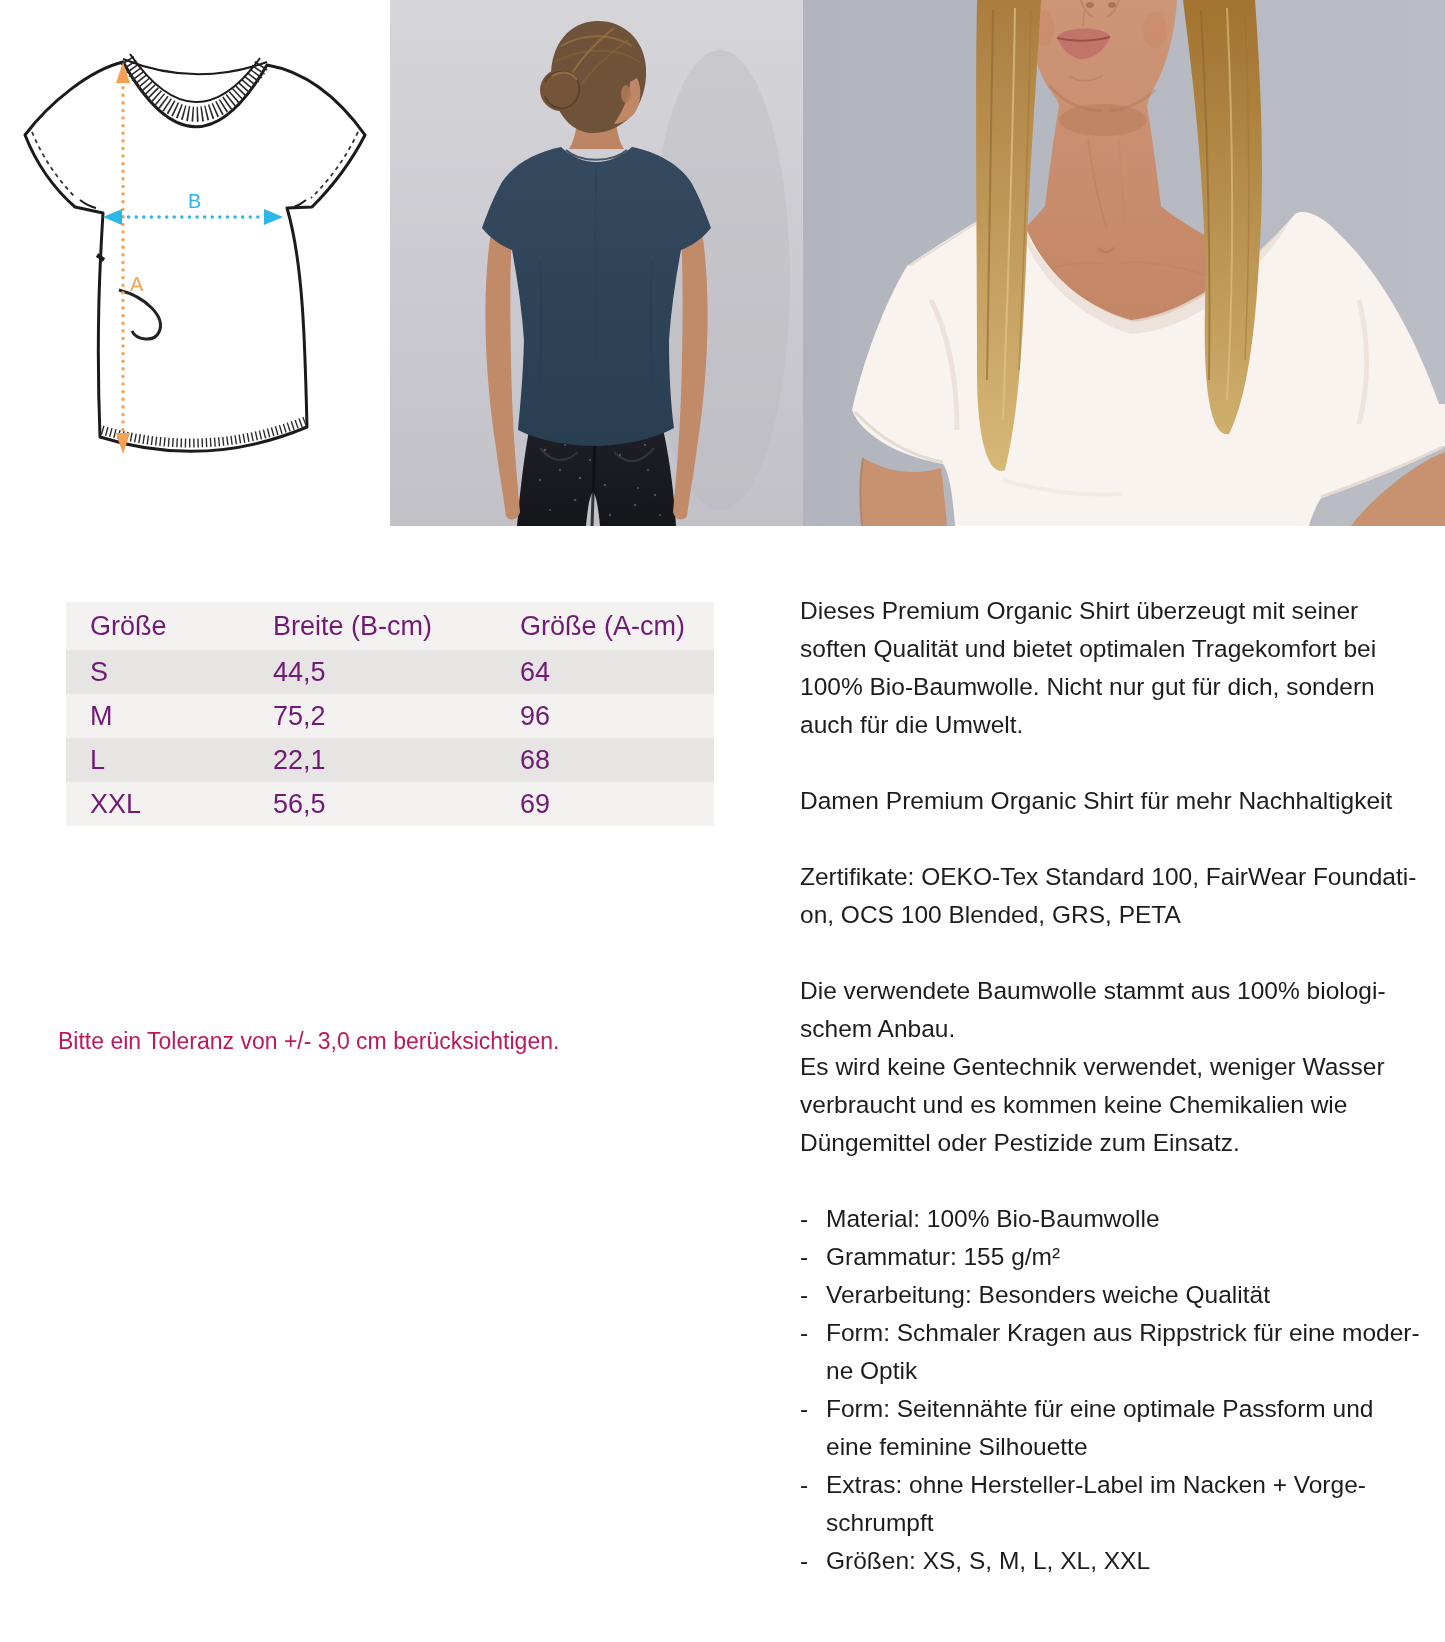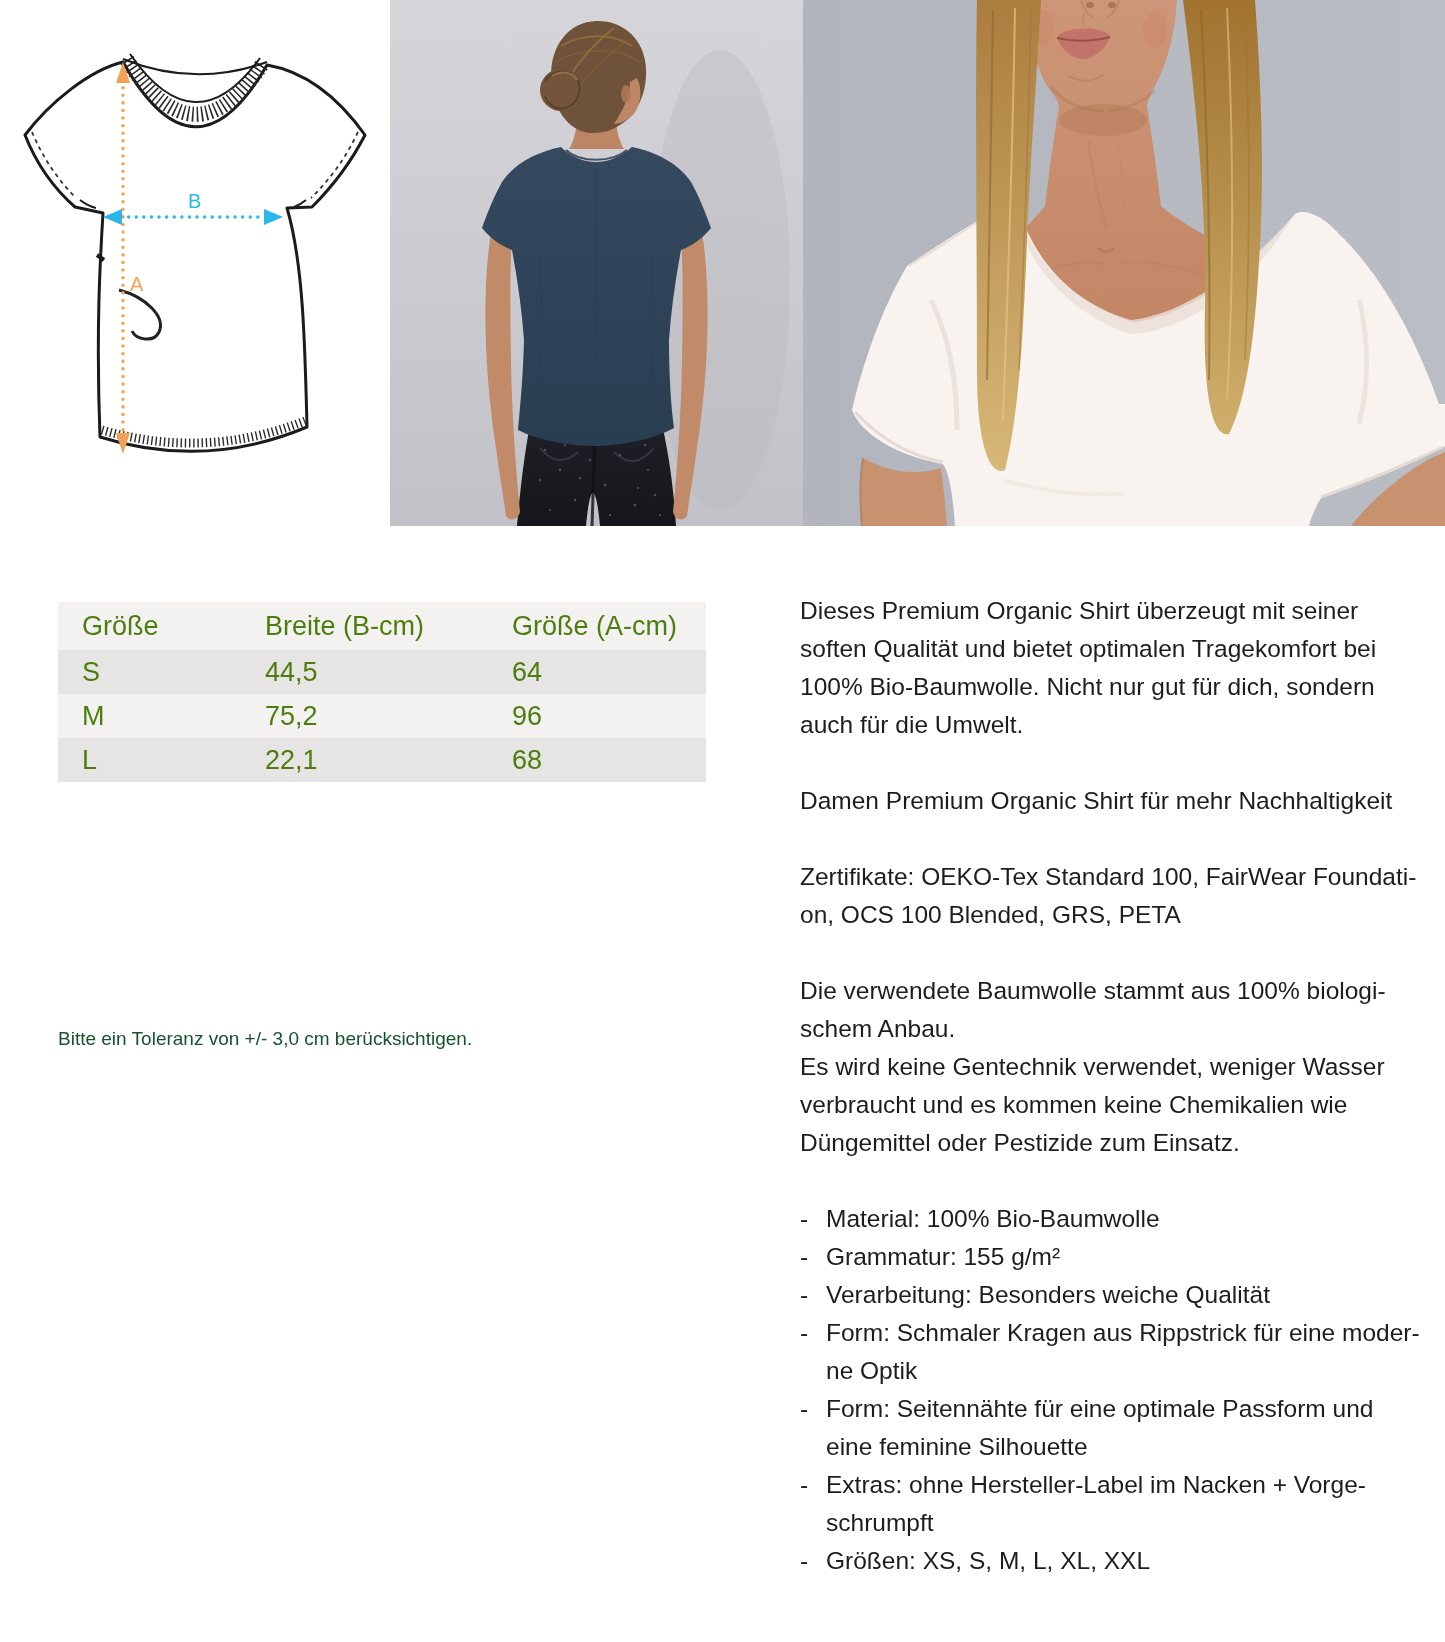--- a/index.html
+++ b/index.html
@@ -4,37 +4,37 @@
 <style>
   html,body{margin:0;padding:0;}
   body{
     width:1445px;height:1642px;position:relative;background:#ffffff;
     font-family:"Liberation Sans", sans-serif;overflow:hidden;
   }
   .abs{position:absolute;}
 
   
   #size-table{
-    position:absolute;left:58px;top:602px;width:648px;
+    position:absolute;left:66px;top:602px;width:648px;
     border-collapse:collapse;table-layout:fixed;
-    font-size:27px;color:#4d7c0f;font-weight:400;
+    font-size:27px;color:#701a75;font-weight:400;
   }
   #size-table th,#size-table td{
     text-align:left;font-weight:400;padding:0;vertical-align:middle;
   }
   #size-table th:first-child,#size-table td:first-child{padding-left:24px;}
   #size-table thead tr{height:48px;background:#f3f2f0;}
   #size-table tbody tr{height:44px;}
   #size-table tbody tr:nth-child(odd){background:#e6e5e3;}
   #size-table tbody tr:nth-child(even){background:#f3f2f0;}
 
   
   #tolerance{
     position:absolute;left:58px;top:1028px;
-    font-size:19px;color:#14532d;
+    font-size:23px;color:#be185d;
   }
 
   
   #description{
     position:absolute;left:800px;top:592px;width:648px;
     font-size:24.5px;line-height:38px;color:#1d1d1d;
   }
   #description .para{margin:0 0 38px 0;}
   #description .para:last-child{margin-bottom:0;}
   .bullet{display:flex;}
@@ -271,20 +271,25 @@
       <tr>
         <td>M</td>
         <td>75,2</td>
         <td>96</td>
       </tr>
       <tr>
         <td>L</td>
         <td>22,1</td>
         <td>68</td>
       </tr>
+      <tr>
+        <td>XXL</td>
+        <td>56,5</td>
+        <td>69</td>
+      </tr>
     </tbody>
 </table>
 
 <div id="tolerance">Bitte ein Toleranz von +/- 3,0 cm berücksichtigen.</div>
 
 <div id="description">
     <div class="para">
       <div class="ln">Dieses Premium Organic Shirt überzeugt mit seiner</div>
       <div class="ln">soften Qualität und bietet optimalen Tragekomfort bei</div>
       <div class="ln">100% Bio-Baumwolle. Nicht nur gut für dich, sondern</div>

